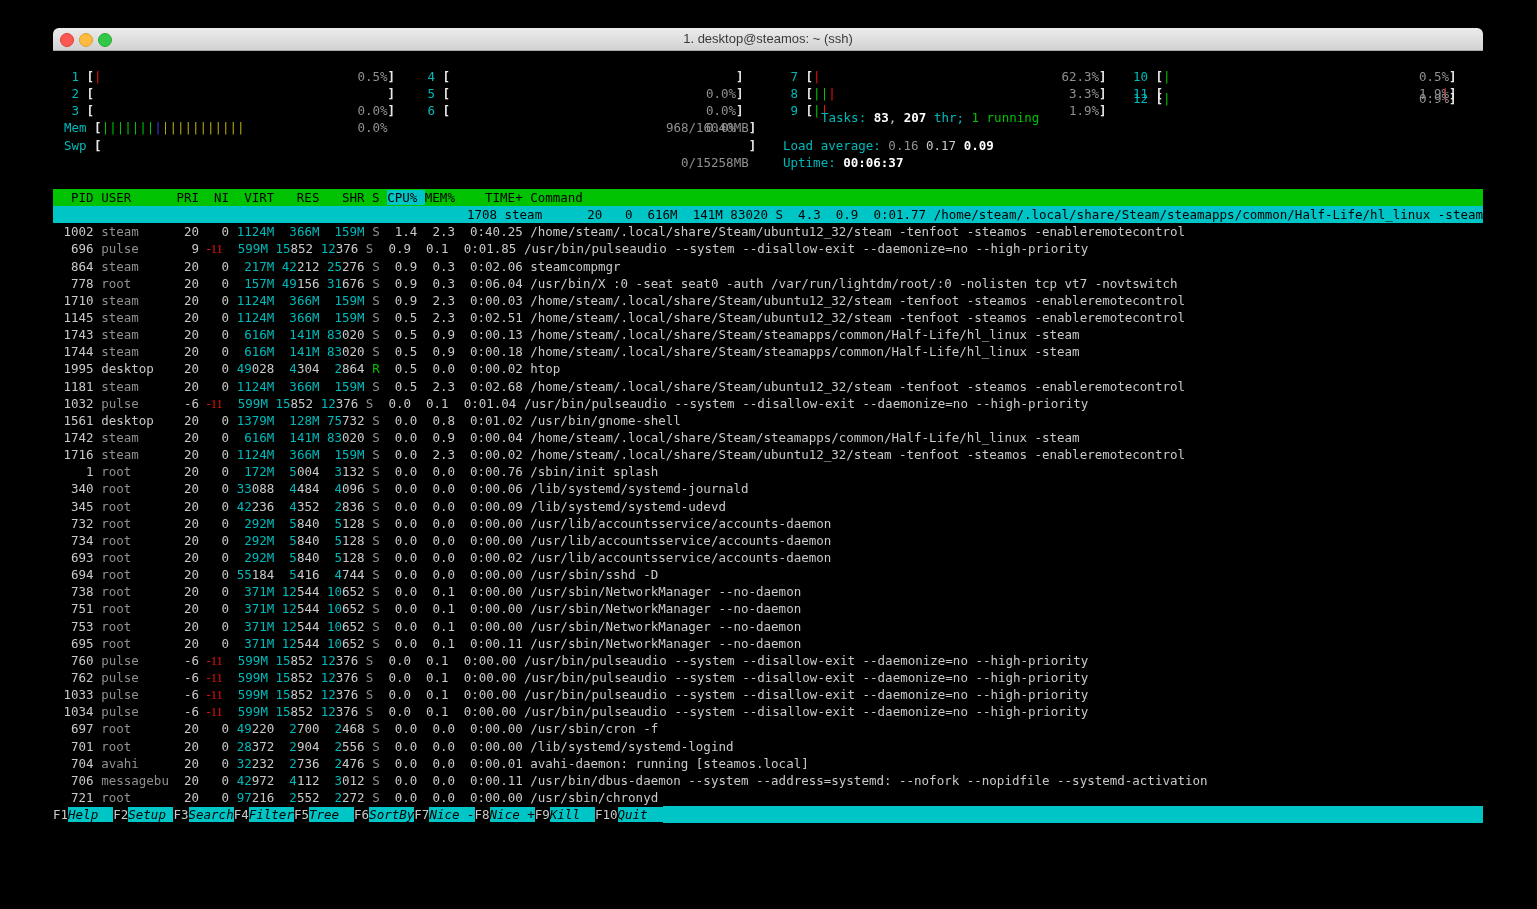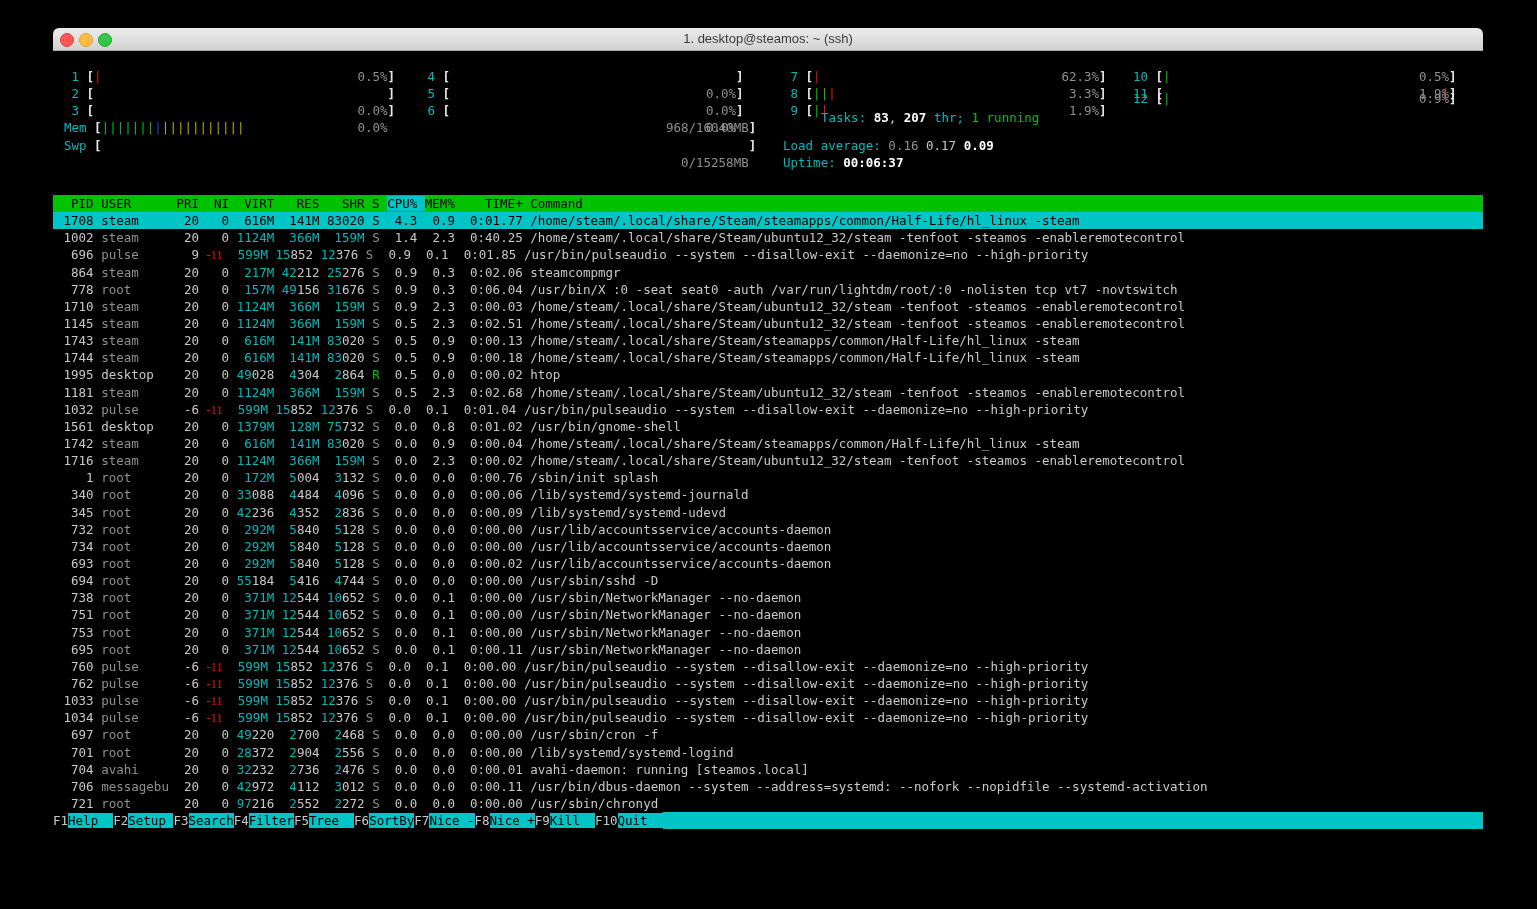--- a/index.html
+++ b/index.html
@@ -25,29 +25,29 @@
   .brk{color:#e8e8e8;font-weight:bold;}
   .minner{display:inline-block;position:relative;vertical-align:bottom;white-space:pre;}
   .mpct{position:absolute;right:0;top:0;color:#909090;}
   .bar-green{color:#00c200;} .bar-red{color:#e8130c;}
   .bar-blue{color:#3a3ad6;} .bar-yellow{color:#b5a900;}
   .infoline{position:absolute;white-space:pre;}
   .c{color:#00b9ba;} .dim{color:#909090;} .red{color:#e8130c;font-family:Liberation Serif, serif;}
   .grn{color:#00c200;} .b{color:#ffffff;font-weight:bold;} .w{color:#c9c9c9;}
   #table{position:absolute;left:0;top:139px;right:0;}
   .line{height:17.15px;white-space:pre;padding-left:3px;}
-  .hdr{background:#00c200;color:#000;margin-top:6px;}
+  .hdr{background:#00c200;color:#000;}
   .hdr span{color:#000;}
   .hdr .sort{background:#00c5c7;}
   .row .c{color:#00b9ba;}
-  .row.sel{background:#00c5c7;}
+  .row.sel{background:#00c5c7;text-align:right;}
   .row.sel span{color:#000 !important;}
   .fbar{display:flex;height:17.15px;white-space:pre;}
   .fkey{color:#c9c9c9;background:#000;}
-  .flabel{color:#000;background:#00c5c7;}
+  .flabel{color:#000;background:#00c5c7;font-style:italic;}
   .ffill{flex:1;background:#00c5c7;}
 </style>
 </head>
 <body>
 
 <div class="window">
   <div class="titlebar">
     <span class="light r"></span>
     <span class="light y"></span>
     <span class="light g"></span>

